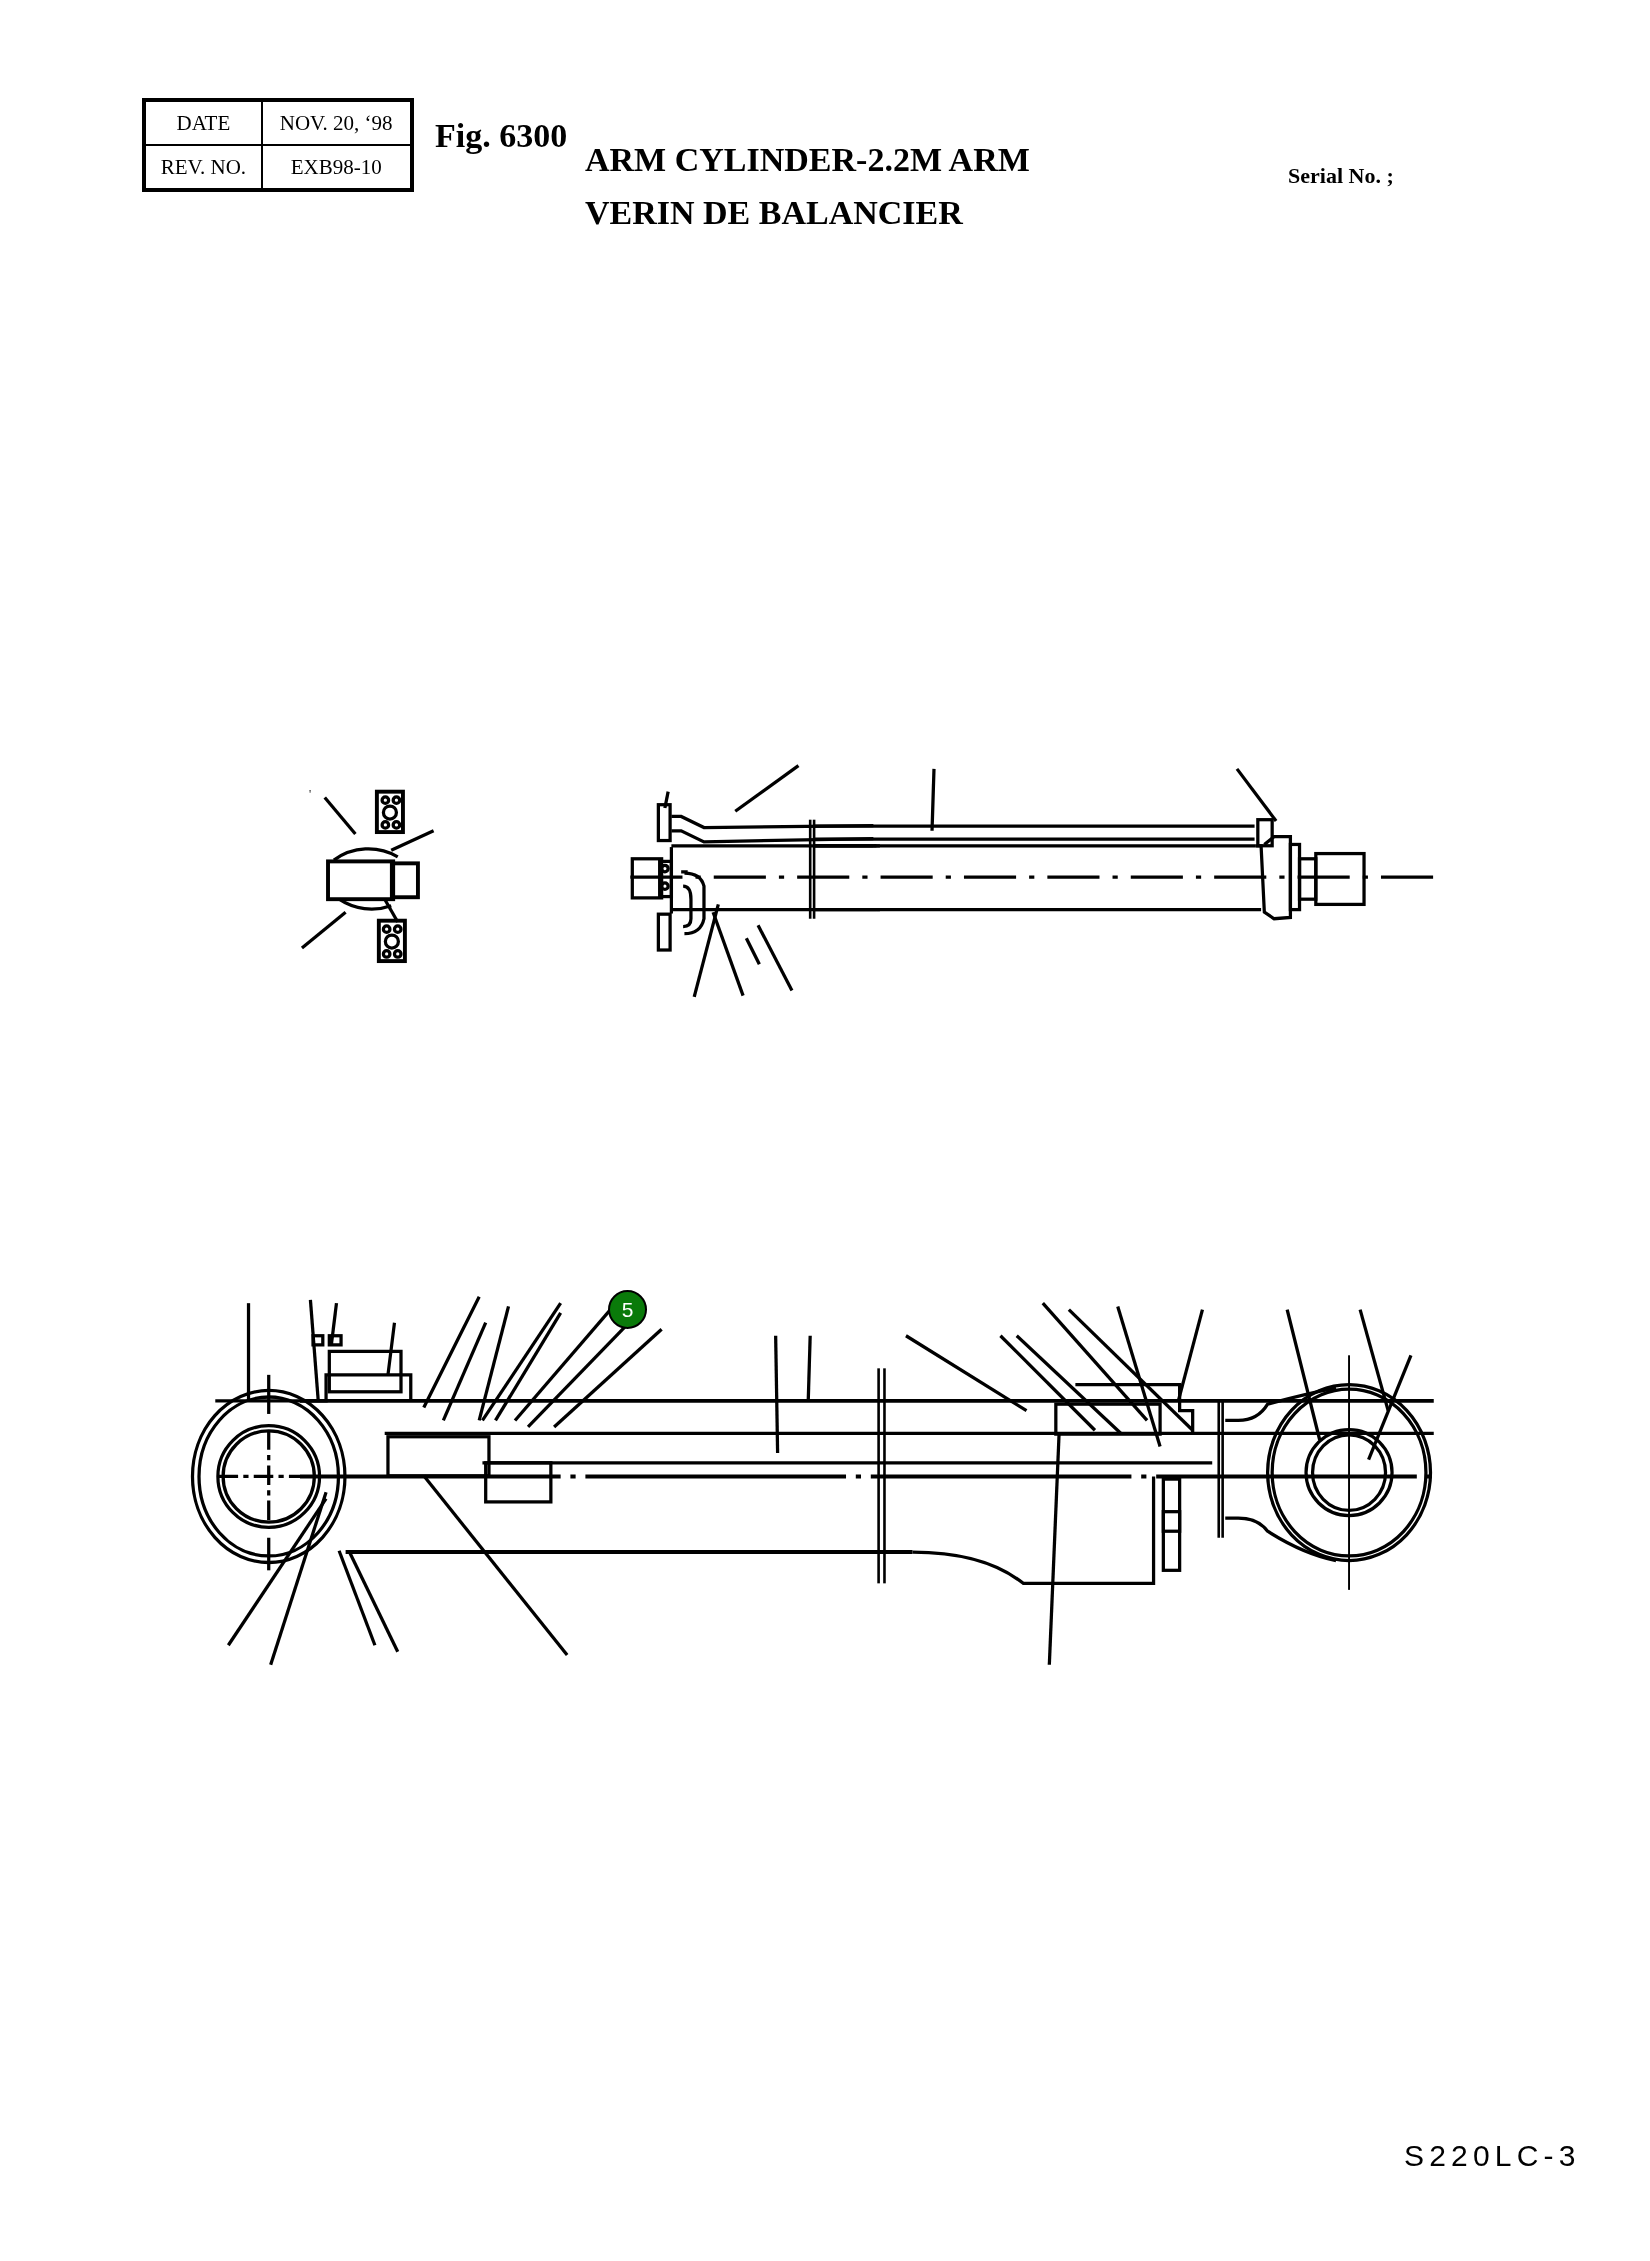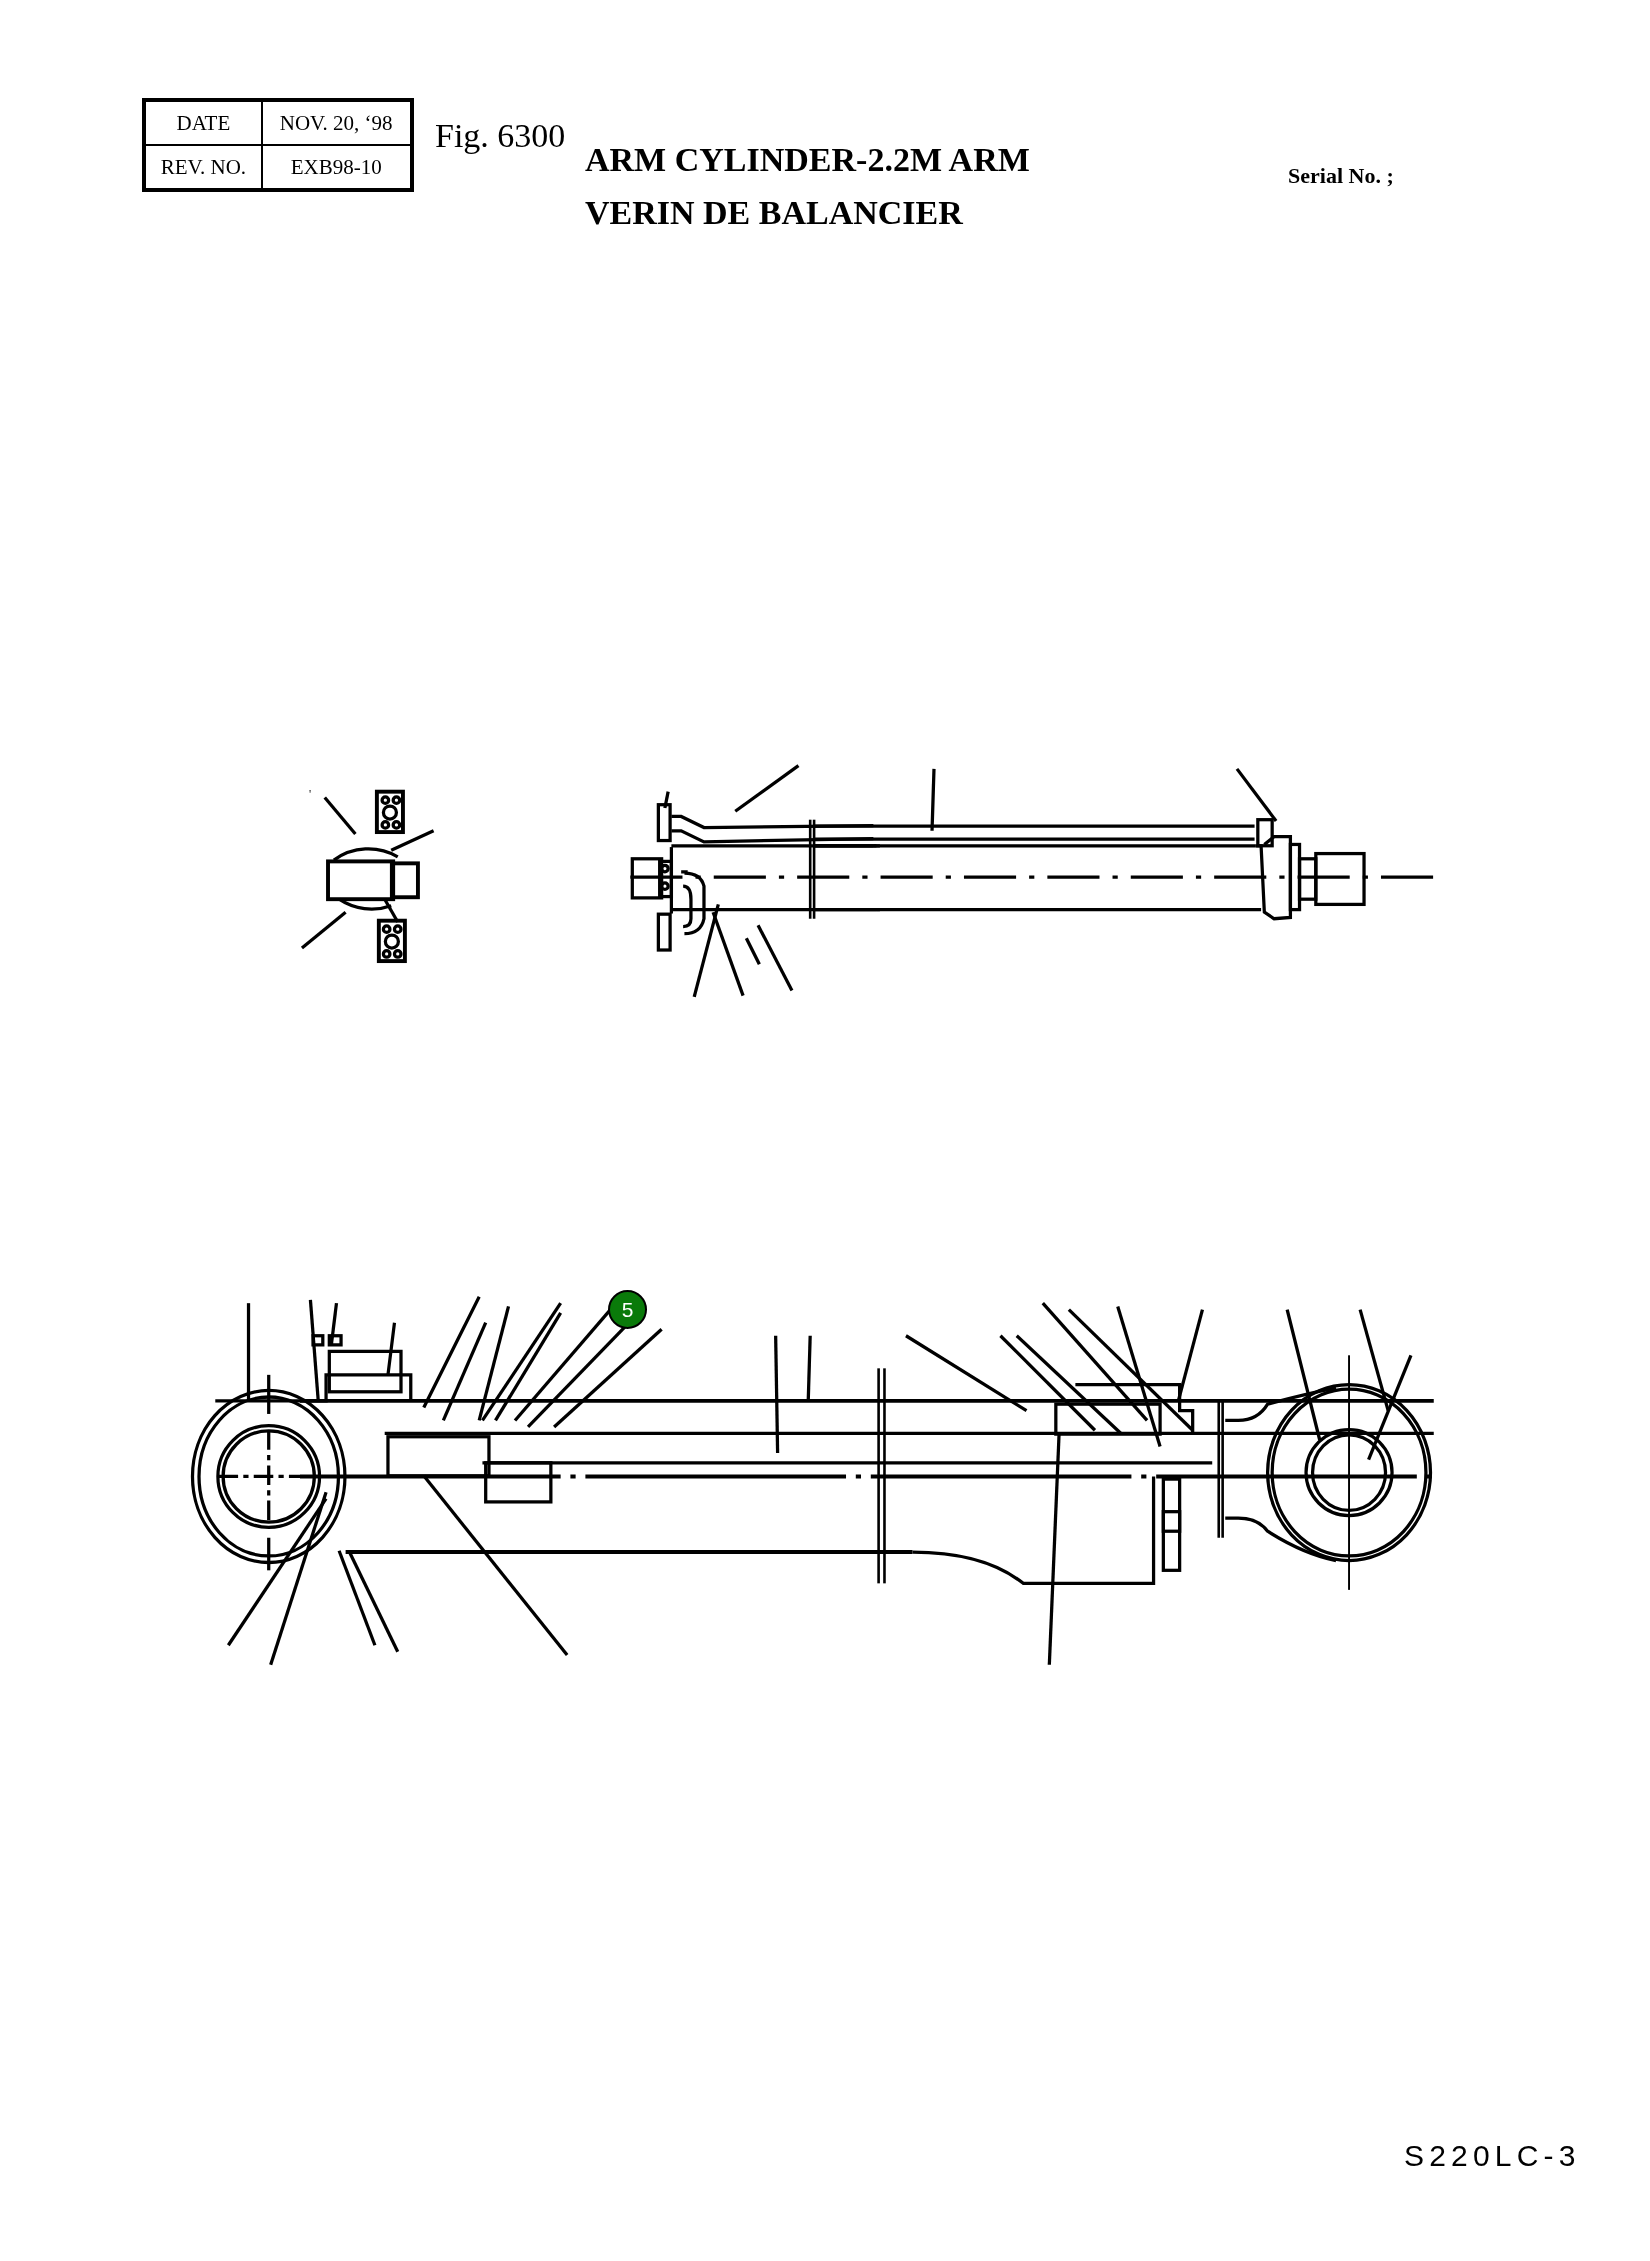--- a/index.html
+++ b/index.html
@@ -1,21 +1,21 @@
 <!DOCTYPE html>
 <html style="font-size:10.4px"><head>
 <meta charset="utf-8">
 <style>
   html, body { margin:0; padding:0; background:#ffffff; }
   body { width:1651px; height:2261px; position:relative; overflow:hidden; font-family:"Liberation Serif", serif; color:#000; }
   .header-table { position:absolute; left:102px; top:98px; border-collapse:collapse; border:4.6px solid #000;margin-left:40px; }
   .header-table td { border:2px solid #000; font-family:"Liberation Serif", serif; font-size:21px; height:42px; text-align:center; padding:0 3.9px; }
   .header-table td.lbl { width:107px; }
   .header-table td.val { width:139px; }
-  .fig-label { position:absolute; left:435px; top:117px; font-weight:normal; font-size:34px; font-family:"Liberation Serif", serif; }
+  .fig-label { position:absolute; left:435px; top:117px; font-weight:bold; font-size:34px; font-family:"Liberation Serif", serif; }
   .title-line { position:absolute; left:585px; font-weight:bold; font-size:34px; font-family:"Liberation Serif", serif; white-space:nowrap;margin-top:47px; }
   .title-1 { top:94px; }
   .title-2 { top:147px; }
   .serial { position:absolute; left:1288px; top:163px; font-weight:bold; font-size:22px; font-family:"Liberation Serif", serif;text-align:right; }
   .model { position:absolute; left:1404px; top:2139px; font-size:30px; letter-spacing:5.2px; font-family:Liberation Sans, sans-serif; }
   svg.drawing { position:absolute; left:0; top:0; }
   .callout-badge { position:absolute; width:39px; height:39px; border-radius:50%; background:#0a7a0a; border:2.6px solid #000; box-sizing:border-box; color:#fff; font-family:"Liberation Sans", sans-serif; font-size:21px; display:flex; align-items:center; justify-content:center; }
 </style>
 </head>
 <body>

